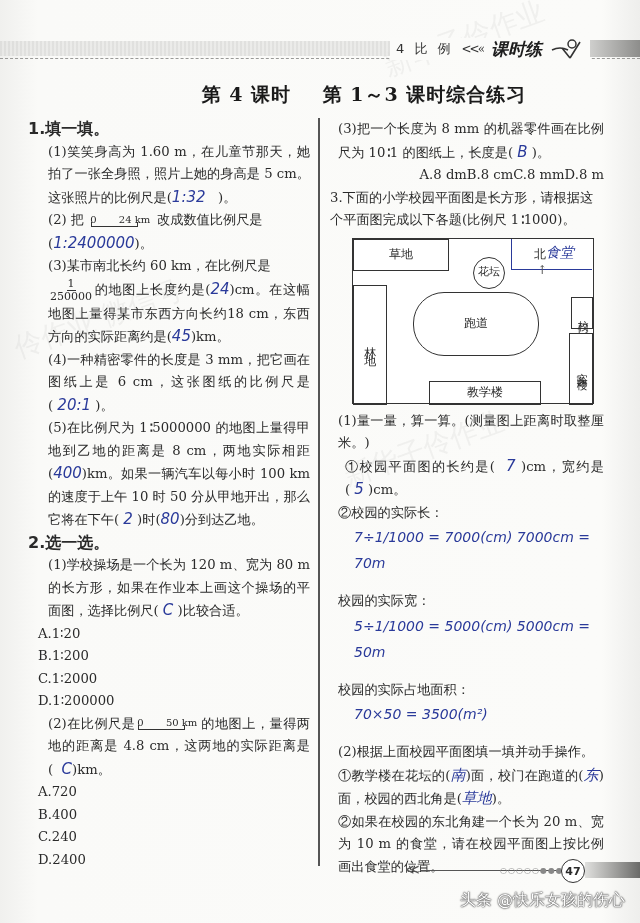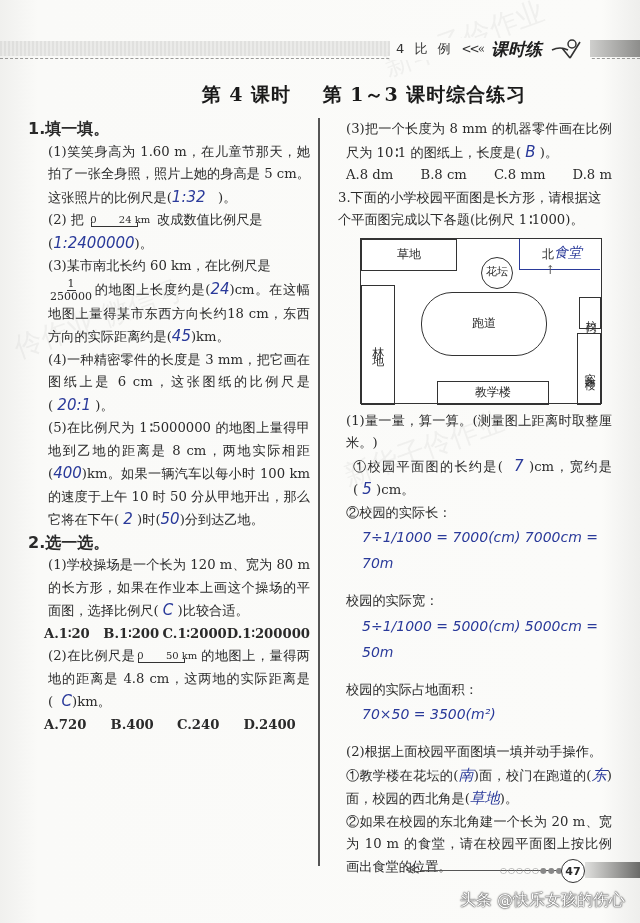--- a/index.html
+++ b/index.html
@@ -15,33 +15,33 @@
   .hdr-arrows{font-size:12px;color:#333;letter-spacing:-2px;}
   .hdr-brand{font-family:"DejaVu Sans","Liberation Sans",sans-serif;font-size:17px;font-weight:bold;font-style:italic;color:#1d1d1d;}
   .hdr-mascot{width:34px;height:22px;}
   .hdr-block{position:absolute;left:590px;top:40px;width:50px;height:17px;background:linear-gradient(90deg,#cfcfcd,#8d8d8b);}
   
   .title{position:absolute;left:0;width:640px;top:82px;text-align:center;font-size:19px;font-weight:bold;letter-spacing:1px;color:#1a1a1a;padding-left:44px;}
   .title span{margin:0 12px;}
   
   .col{position:absolute;top:118px;font-size:13.2px;line-height:22.5px;}
   .col-left{left:32px;width:278px;}
-  .col-right{left:346px;width:266px;}
+  .col-right{left:338px;width:266px;}
   .vdivider{position:absolute;left:318px;top:118px;width:2px;height:748px;background:#555;}
   .sec{font-weight:bold;font-family:"DejaVu Sans","Liberation Sans",sans-serif;font-size:16px;margin-left:-4px;}
   .p{margin-left:16px;text-align:justify;}
   .hw{font-family:"DejaVu Sans","Liberation Sans",sans-serif;font-style:italic;color:#2a3a9a;font-size:15px;}
   .frac{display:inline-flex;flex-direction:column;align-items:center;vertical-align:middle;font-size:11px;line-height:12px;margin:0 2px;}
   .frac .num{border-bottom:1px solid #333;padding:0 1px;}
   .scale{display:inline-block;position:relative;width:52px;height:16px;vertical-align:middle;font-size:10px;}
   .scale .z{position:absolute;left:2px;top:-4px;}
   .scale .v{position:absolute;right:-10px;top:-4px;}
   .scale .bar{position:absolute;left:3px;right:2px;bottom:2px;height:4px;border:1px solid #333;border-top:none;}
-  .opts{display:grid;grid-template-columns:1fr 1fr 1fr 1fr;margin-left:12px;font-weight:bold;}
-  .opts4{display:flex;justify-content:space-between;margin-left:6px;}
+  .opts{display:grid;grid-template-columns:1fr;margin-left:6px;}
+  .opts4{display:flex;justify-content:flex-end;margin-left:6px;}
   .gap{height:14px;}
   .hw-line{font-family:"DejaVu Sans","Liberation Sans",sans-serif;font-style:italic;color:#2a3a9a;font-size:14px;margin-left:16px;line-height:26px;}
   
   .map{position:relative;width:240px;height:164px;border:1.5px solid #333;margin:6px 0 6px 14px;background:#fff;}
   .map .box{position:absolute;border:1.2px solid #333;display:flex;align-items:center;justify-content:center;font-size:12px;}
   .map .vt{writing-mode:vertical-rl;letter-spacing:8px;}
   .map .drawn{position:absolute;border-left:1.5px solid #2a3a9a;border-bottom:1.5px solid #2a3a9a;}
   
   .footer-line{position:absolute;left:420px;top:870px;width:140px;border-top:1px solid #555;}
   .footer-arrow{position:absolute;left:405px;top:861px;font-size:14px;color:#555;}
@@ -100,21 +100,21 @@
           <span class="num">1</span>
           <span>250000</span>
         </span><span>的地图上长度约是(</span><span class="hw">24</span><span>)cm。在这幅地图上量得某市东西方向长约18 cm，东西方向的实际距离约是(</span><span class="hw">45</span><span>)km。</span>
     </div>
 
     <div class="p">
       <span>(4)一种精密零件的长度是 3 mm，把它画在图纸上是 6 cm，这张图纸的比例尺是(</span>&nbsp;<span class="hw">20:1</span>&nbsp;<span>)。</span>
     </div>
 
     <div class="p">
-      <span>(5)在比例尺为 1∶5000000 的地图上量得甲地到乙地的距离是 8 cm，两地实际相距(</span><span class="hw">400</span><span>)km。如果一辆汽车以每小时 100 km的速度于上午 10 时 50 分从甲地开出，那么它将在下午(</span>&nbsp;<span class="hw">2</span>&nbsp;<span>)时(</span><span class="hw">50</span><span>)分到达乙地。</span>
+      <span>(5)在比例尺为 1∶5000000 的地图上量得甲地到乙地的距离是 8 cm，两地实际相距(</span><span class="hw">400</span><span>)km。如果一辆汽车以每小时 100 km的速度于上午 10 时 50 分从甲地开出，那么它将在下午(</span>&nbsp;<span class="hw">2</span>&nbsp;<span>)时(</span><span class="hw">80</span><span>)分到达乙地。</span>
     </div>
 
     <div class="sec">2.选一选。</div>
 
     <div class="p">
       <span>(1)学校操场是一个长为 120 m、宽为 80 m 的长方形，如果在作业本上画这个操场的平面图，选择比例尺(</span>&nbsp;<span class="hw">C</span>&nbsp;<span>)比较合适。</span>
     </div>
     <div class="opts">
       <span>A.1∶20</span>
       <span>B.1∶200</span>

